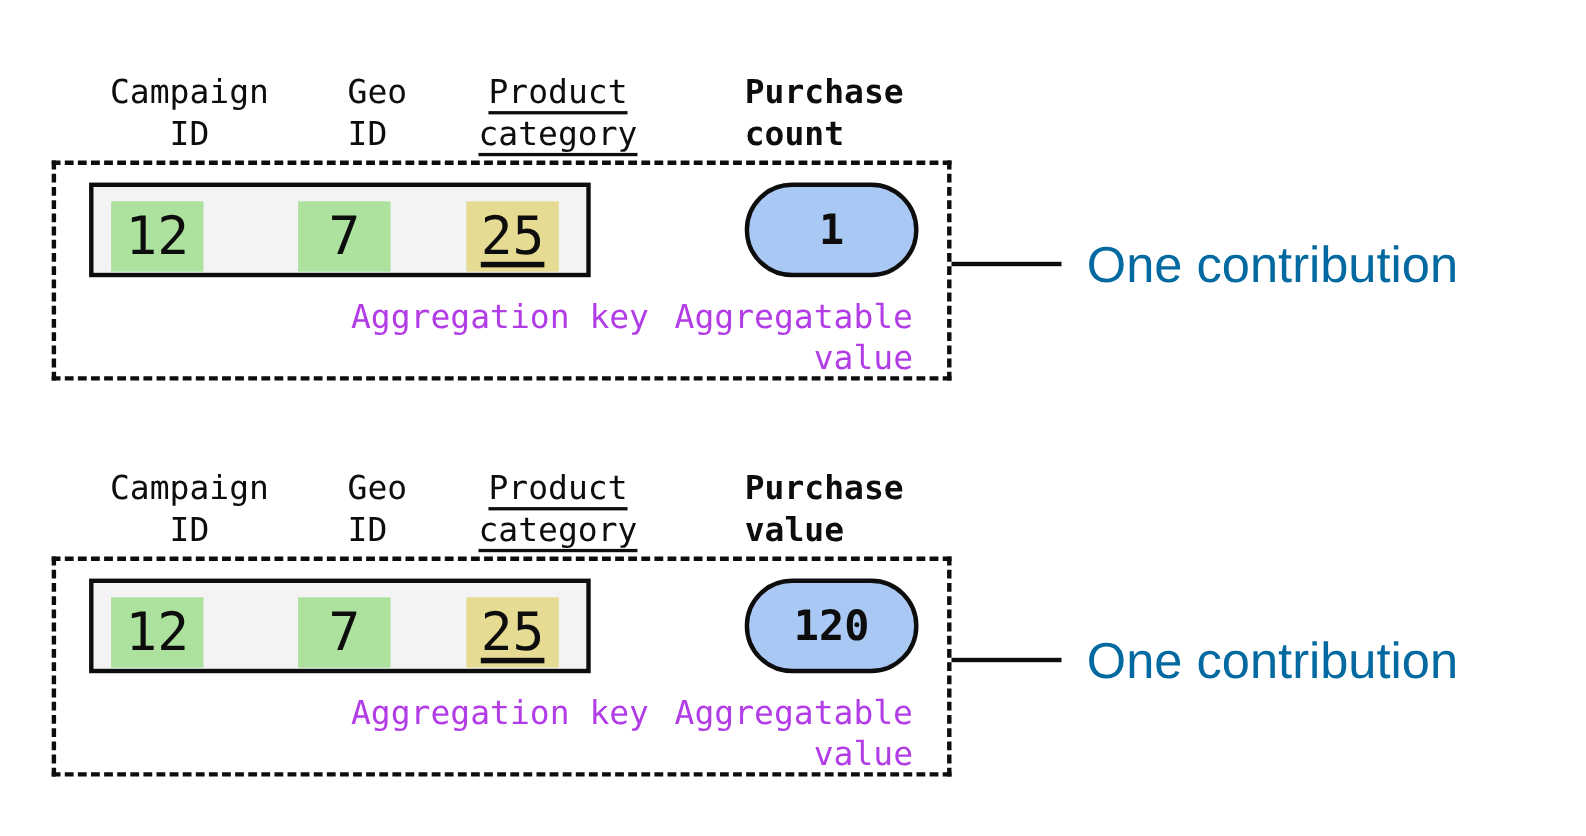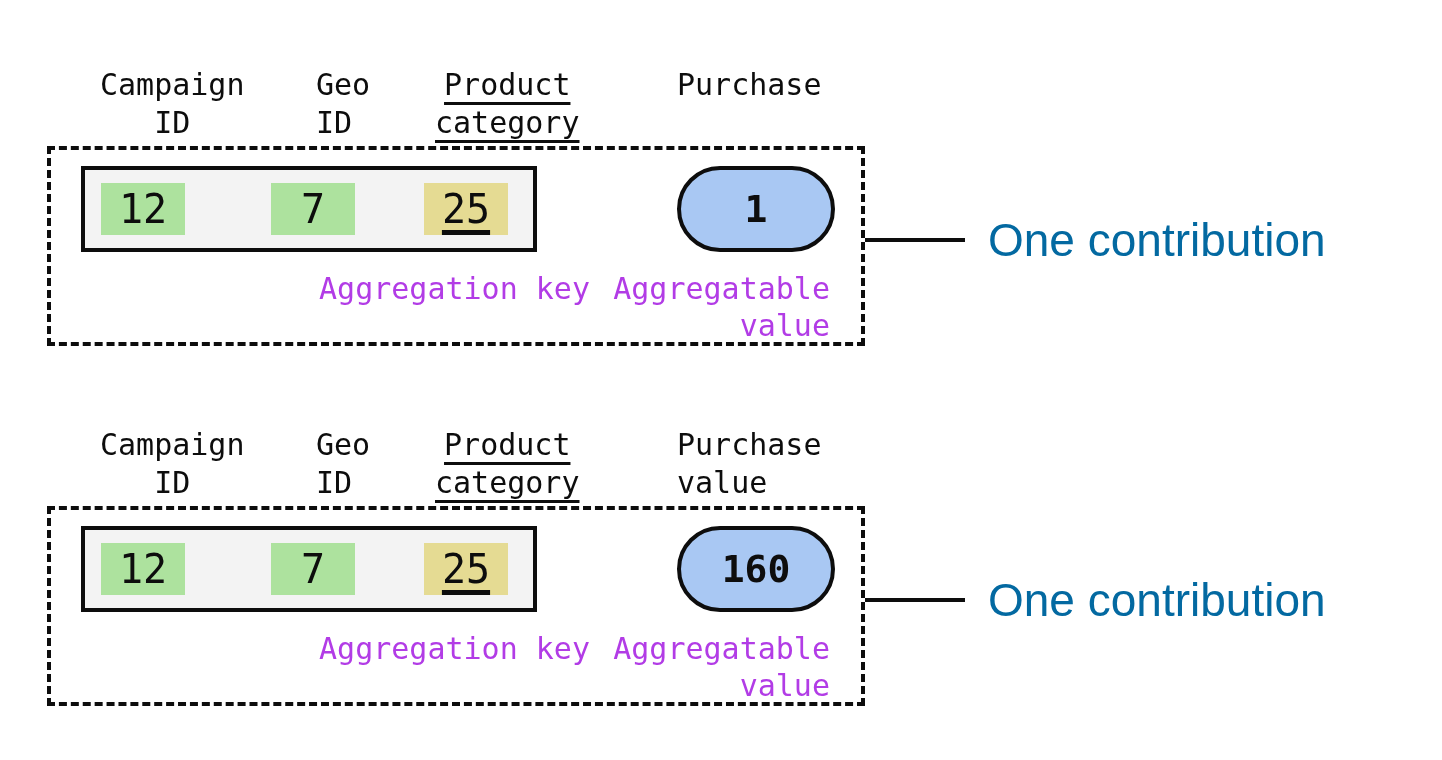--- a/index.html
+++ b/index.html
@@ -19,36 +19,36 @@
   .group.g2{top:420px;}
 
   .hdr{
     position:absolute; top:6px; font-size:30px; line-height:38px;
     white-space:nowrap; letter-spacing:0px;
   }
   .hdr .line{display:block;}
   .hdr.campaign{left:100px;text-align:center;}
   .hdr.geo{left:272px;margin-left:44px;}
   .hdr.product{left:435px;text-align:center;}
-  .hdr.metric{left:677px; font-weight:normal;}
+  .hdr.metric{left:677px; font-weight:bold;}
   .u3{text-decoration:underline; text-decoration-thickness:3px; text-underline-offset:7px;}
 
   .dashed-box{
     position:absolute; left:47px; top:86px; width:818px; height:200px;
     border:4px dashed var(--ink); box-sizing:border-box;
   }
   .row-rect{
     position:absolute; left:81px; top:106px; width:456px; height:86px;
     border:4px solid var(--ink); box-sizing:border-box;
     background:var(--row-background);
   }
   .cell{
-    position:absolute; top:123px; width:84px; height:52px;
+    position:absolute; top:123px; width:84px; height:64px;
     display:flex; align-items:center; justify-content:center;
-    font-size:40px;
+    font-size:48px;
   }
   .cell.c1{left:101px; background:var(--green-highlight);}
   .cell.c2{left:271px; background:var(--green-highlight);}
   .cell.c3{left:424px; background:var(--khaki-highlight);}
   .cell.c3 .val{
     text-decoration:underline; text-decoration-thickness:5px;
     text-underline-offset:7px;
   }
   .pill{
     position:absolute; left:677px; top:106px; width:158px; height:86px;
@@ -91,20 +91,21 @@
     <div class="hdr geo">
       <span class="line">Geo</span>
       <span class="line">ID</span>
     </div>
     <div class="hdr product">
       <span class="line u3">Product</span>
       <span class="line u3">category</span>
     </div>
     <div class="hdr metric">
       <span class="line">Purchase</span>
+      <span class="line">count</span>
     </div>
 
     <div class="dashed-box"></div>
 
     <div class="row-rect"></div>
     <div class="cell c1">
       <span class="val">12</span>
     </div>
     <div class="cell c2">
       <span class="val">7</span>
@@ -152,21 +153,21 @@
       <span class="val">12</span>
     </div>
     <div class="cell c2">
       <span class="val">7</span>
     </div>
     <div class="cell c3">
       <span class="val">25</span>
     </div>
 
     <div class="pill">
-      <span>160</span>
+      <span>120</span>
     </div>
 
     <div class="agg-key">Aggregation key</div>
     <div class="agg-val">
       <span class="line">Aggregatable</span>
       <span class="line">value</span>
     </div>
 
     <div class="connector"></div>
     <div class="contrib">One contribution</div>

